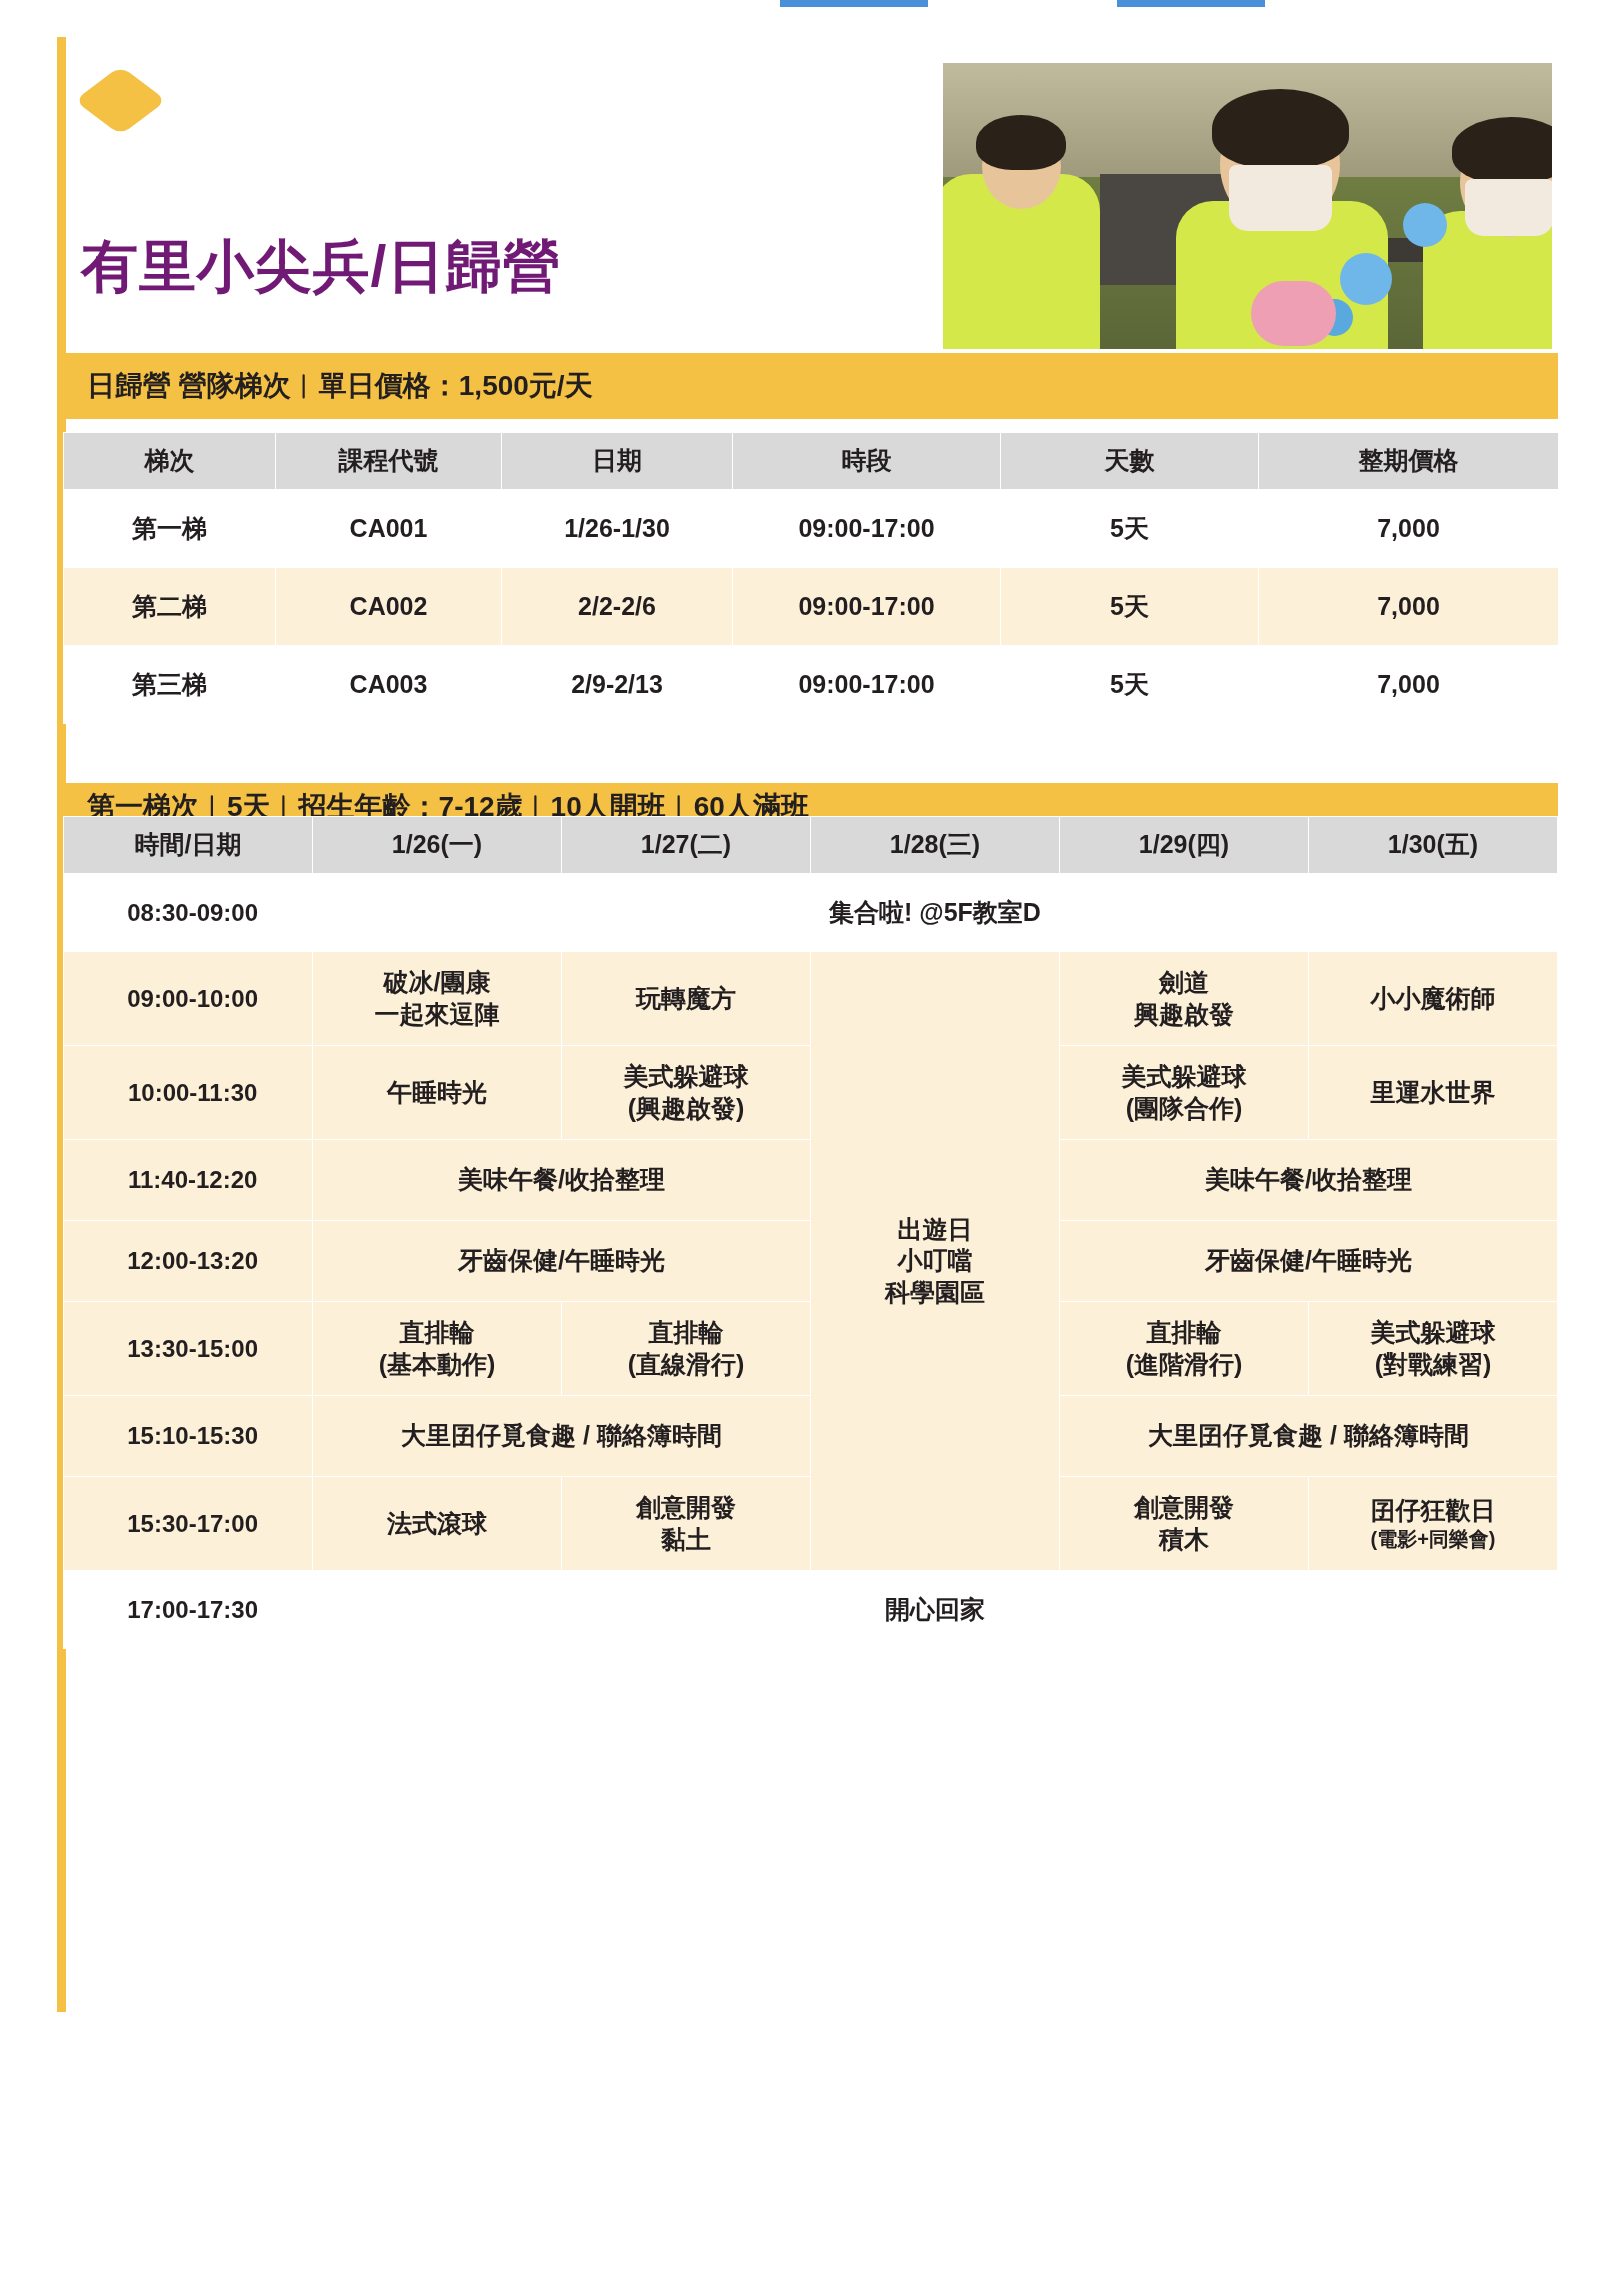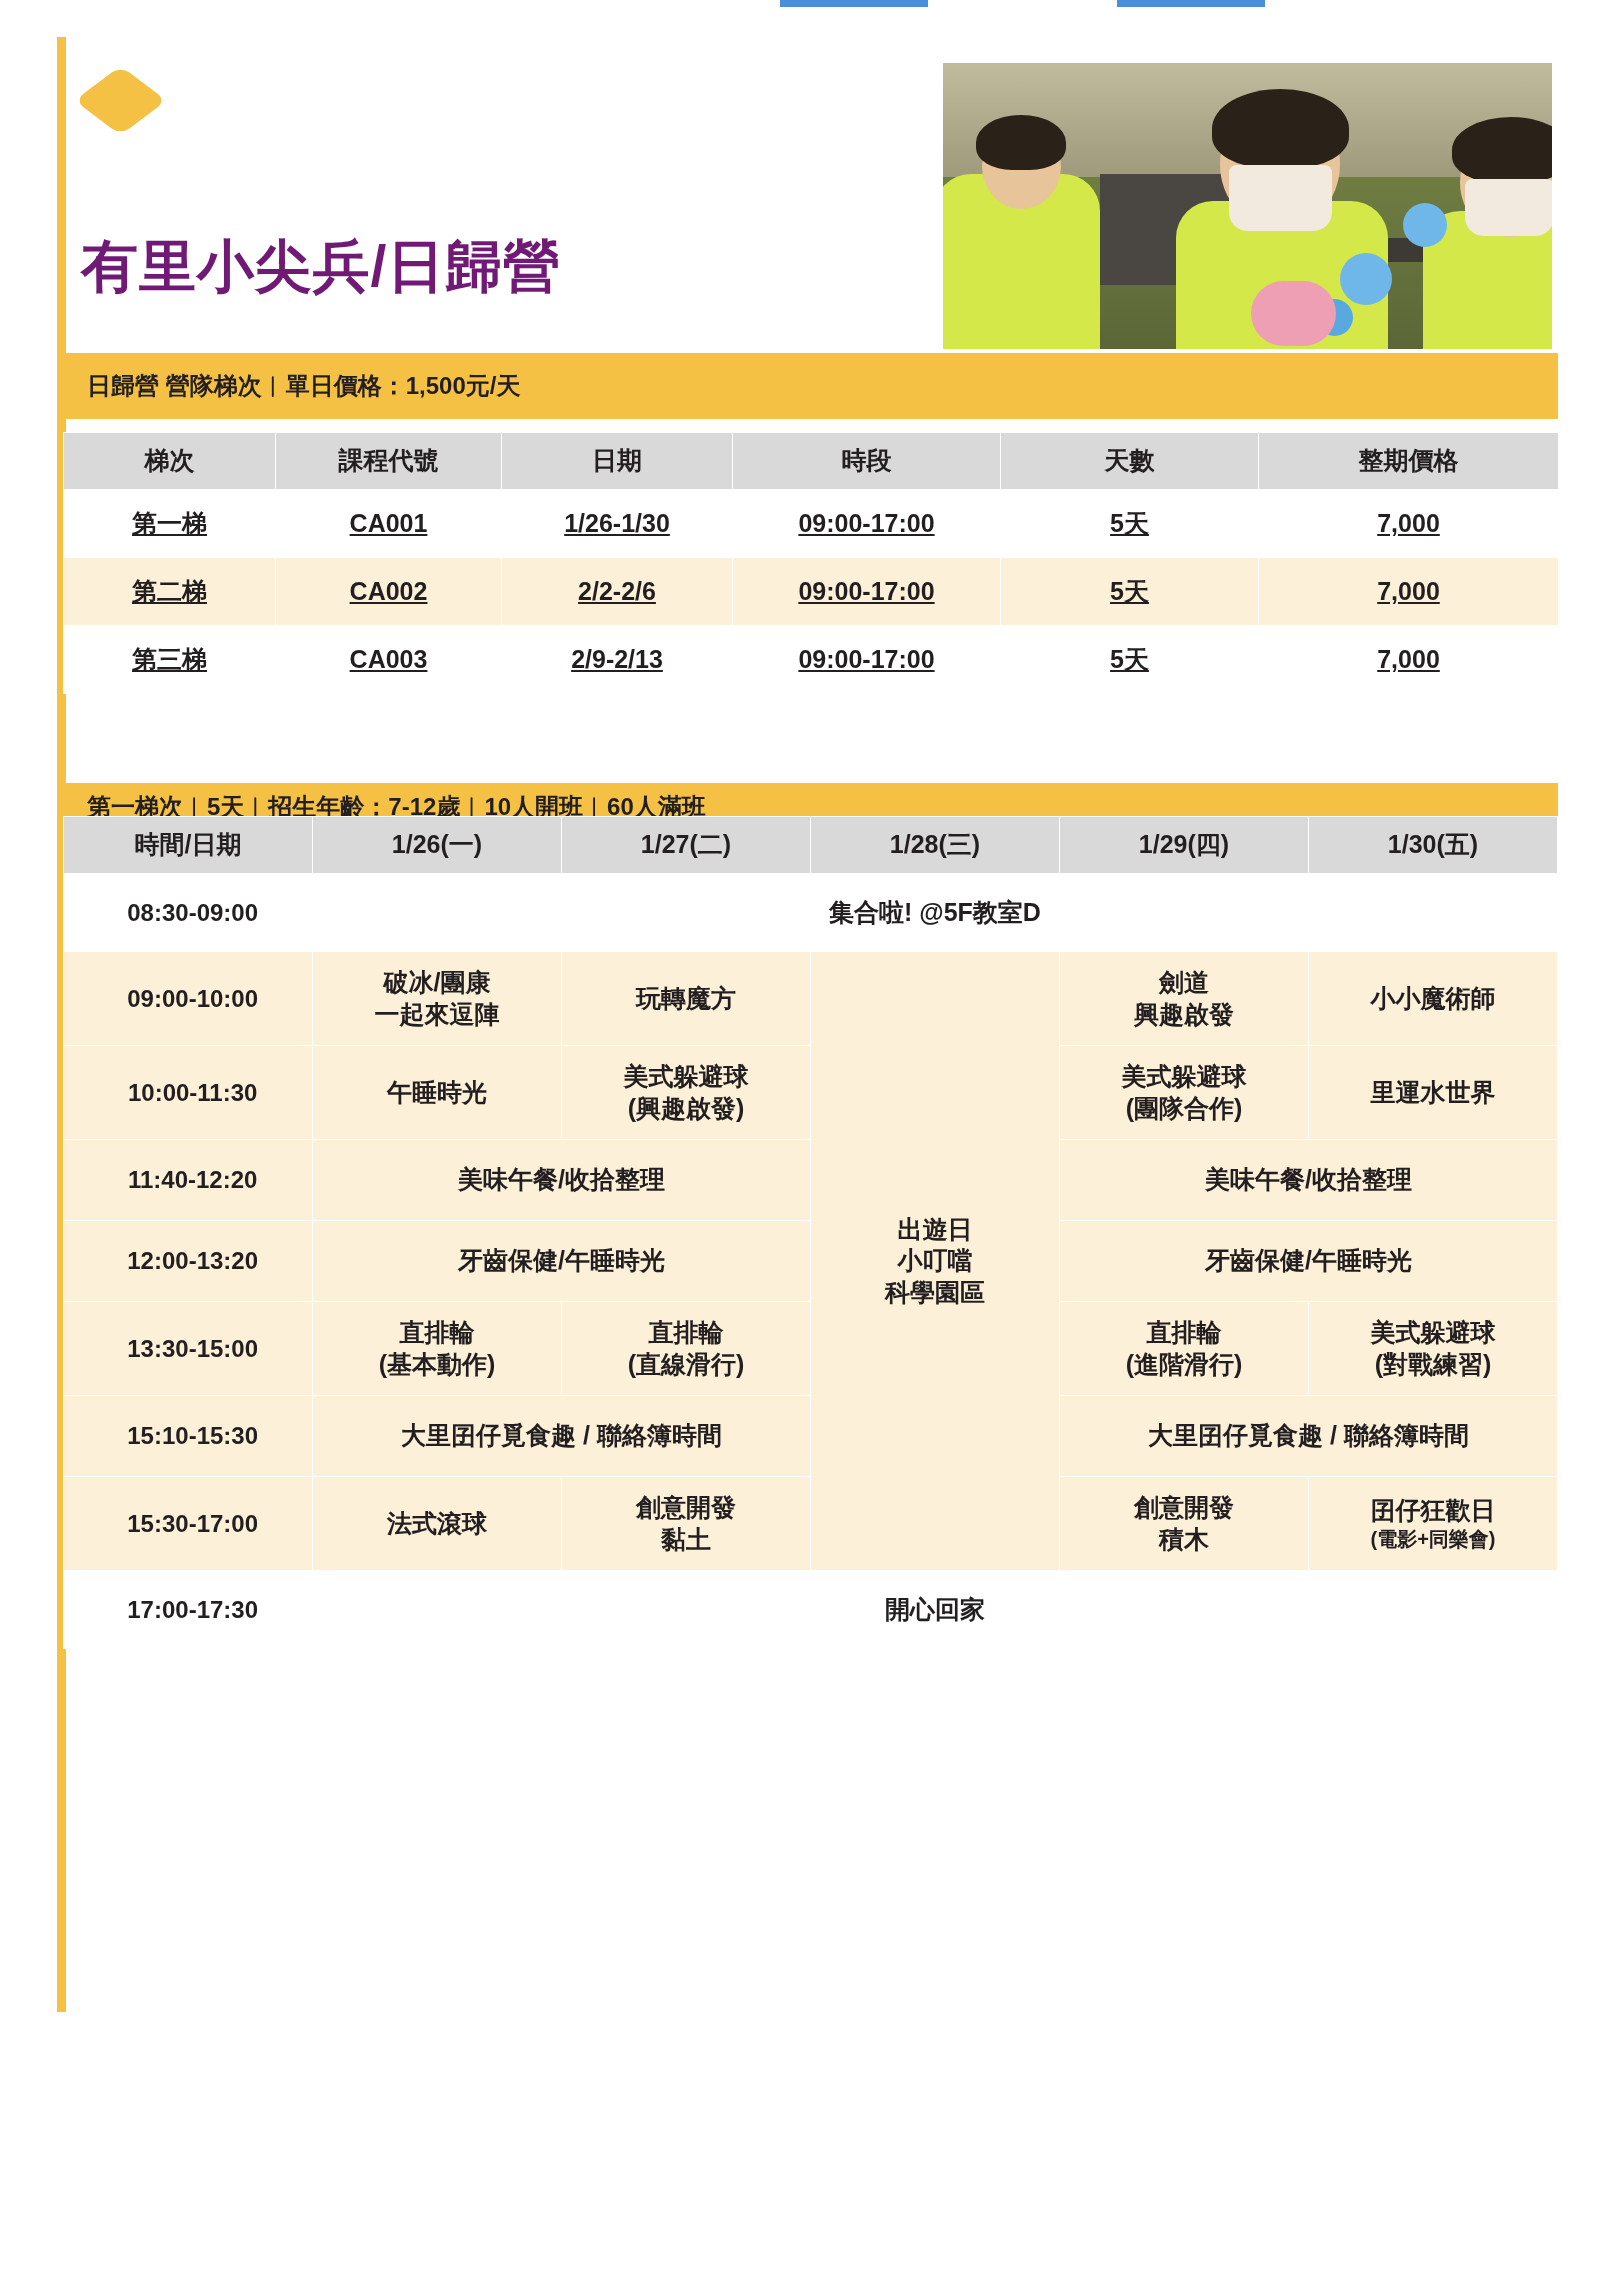--- a/index.html
+++ b/index.html
@@ -122,21 +122,21 @@
     background:#3d3a35;
   }
 
   
   .yellow-bar {
     position: absolute;
     background: #f5c144;
     display: flex;
     align-items: center;
     padding-left: 24px;
-    font-size: 24px;
+    font-size: 28px;
     font-weight: bold;
     color: #231f20;
   }
 
   
   table {
     border-collapse: collapse;
     position: absolute;
     table-layout: fixed;
   }
@@ -159,21 +159,21 @@
   .row-even td { background: #fdf0d8; }
 
   
   #price-table { left: 63px; top: 432px; width: 1495px; }
   #price-table col.c0 { width: 212px; }
   #price-table col.c1 { width: 226px; }
   #price-table col.c2 { width: 231px; }
   #price-table col.c3 { width: 268px; }
   #price-table col.c4 { width: 258px; }
   #price-table col.c5 { width: 300px; }
-  #price-table td { height: 68px; text-decoration: underline; }
+  #price-table td { height: 78px; }
 
   
   #sched-table { left: 63px; top: 816px; width: 1495px; }
   #sched-table col.t { width: 249px; }
   #sched-table col.d { width: 249px; }
   #sched-table th { background:#d9d9d9; height: 57px; font-size: 25px; }
   #sched-table td {
     background: #fdf0d8;
     font-size: 25px;
     font-weight: bold;

